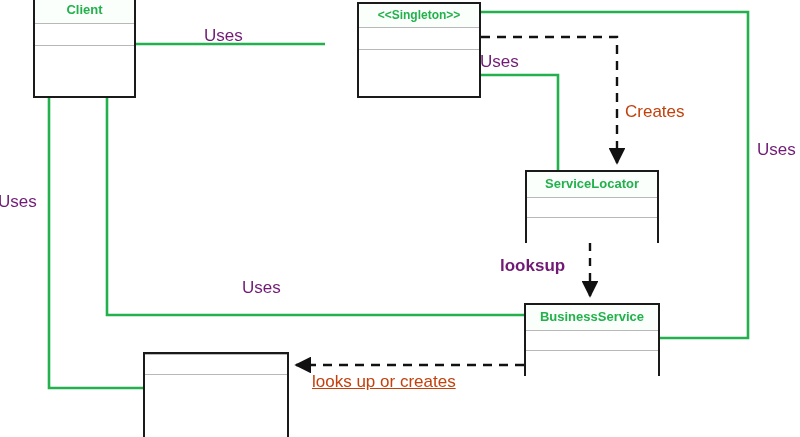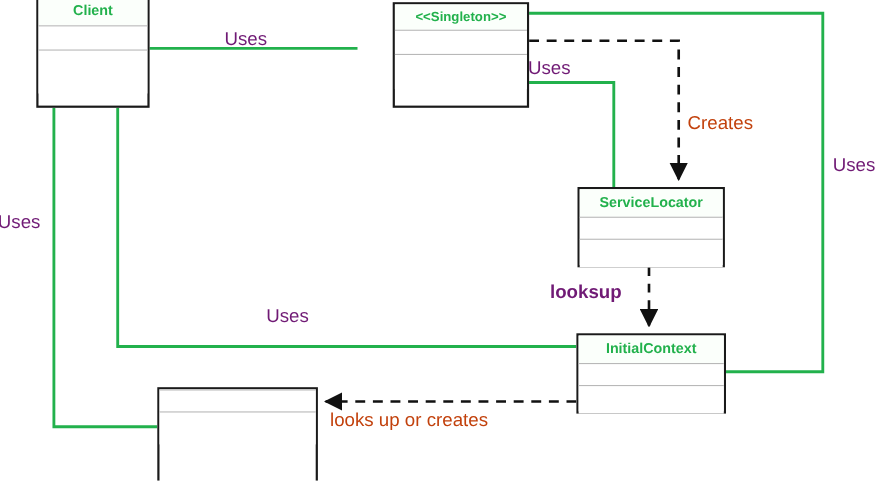--- a/index.html
+++ b/index.html
@@ -118,21 +118,21 @@
   <div class="uml-class" style="left:525px; top:170px; width:134px; height:73px;">
     <div class="uml-title">
       <span>ServiceLocator</span>
     </div>
     <div class="uml-compartment" style="height:20px;"></div>
     <div class="uml-compartment" style="height:26px;"></div>
   </div>
 
   <div class="uml-class" style="left:524px; top:303px; width:136px; height:73px;">
     <div class="uml-title">
-      <span>InitialContext</span>
+      <span>BusinessService</span>
     </div>
     <div class="uml-compartment" style="height:20px;"></div>
     <div class="uml-compartment" style="height:26px;"></div>
   </div>
 
   <div class="uml-class" style="left:143px; top:352px; width:146px; height:90px;">
     <div class="uml-compartment" style="height:20px;"></div>
     <div class="uml-compartment" style="height:30px;"></div>
   </div>
 
@@ -143,15 +143,15 @@
   <div class="edge-label dep" style="left:625px; top:58px;">Creates</div>
 
   <div class="edge-label assoc" style="left:757px; top:140px;">Uses</div>
 
   <div class="edge-label assoc" style="left:-2px; top:192px;">Uses</div>
 
   <div class="edge-label assoc" style="left:242px; top:278px;">Uses</div>
 
   <div class="edge-label assoc" style="left:500px; top:256px;font-weight:bold;">looksup</div>
 
-  <div class="edge-label dep" style="left:300px; top:328px;">looks up or creates</div>
+  <div class="edge-label dep" style="left:312px; top:328px;text-decoration:underline;">looks up or creates</div>
 
 </div>
 
 </body></html>

